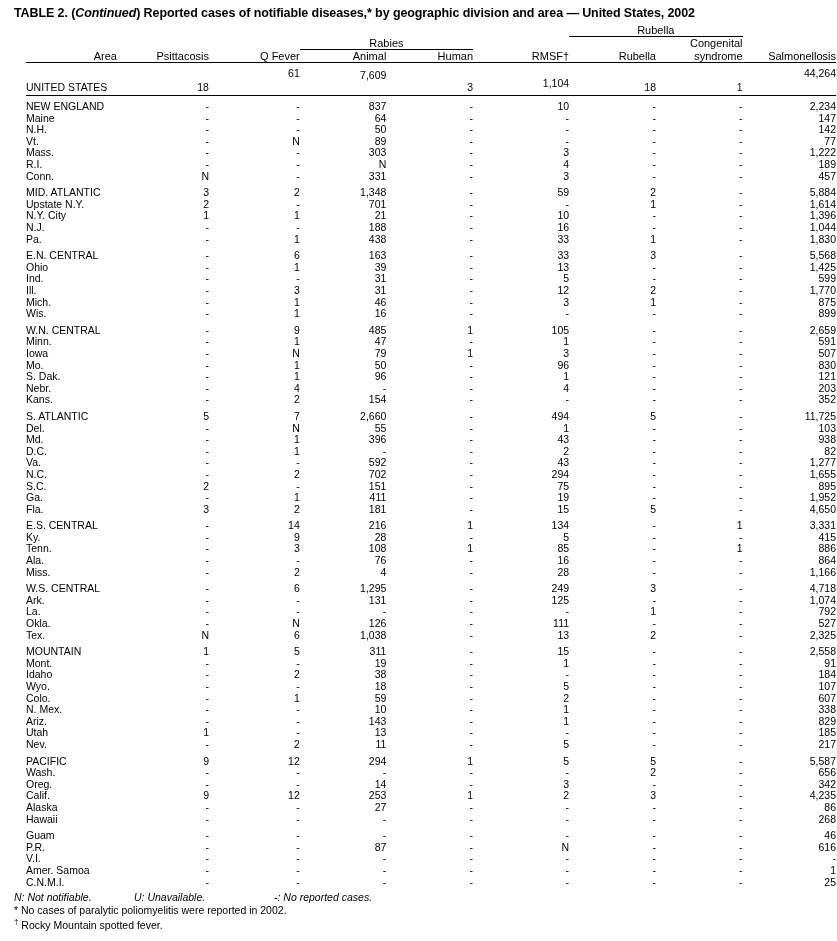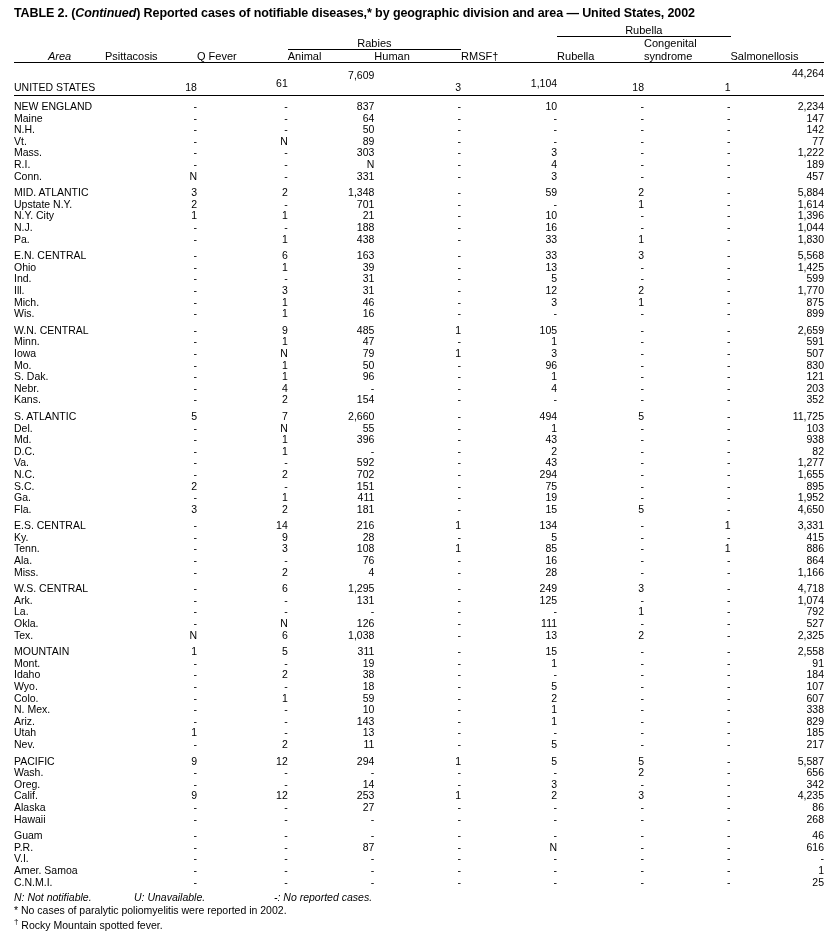--- a/index.html
+++ b/index.html
@@ -26,41 +26,40 @@
     font-weight: bold;
     padding: 6px 14px 4px 14px;
     letter-spacing: -0.1px;
   }
   .title .ital {
     font-style: italic;
   }
   table.maintable {
     border-collapse: collapse;
     width: 810px;
-    margin-left: 14px;
+    margin-left: 26px;
     font-size: 10.5px;
   }
   table.maintable td, table.maintable th {
     padding: 0;
     vertical-align: bottom;
     font-weight: normal;
   }
   .rule-bottom {
     border-bottom: 1.6px solid #000;
   }
   
   .hdr {
-    text-align: left;
+    text-align: right;
     font-size: 11px;
     padding-bottom: 1px;
     white-space: nowrap;
   }
   .hdr-left {
-    text-align: center;
-    font-style: italic;
+    text-align: right;
   }
   .grouphdr {
     text-align: center;
     font-size: 11px;
   }
   .spanline {
     border-bottom: 1px solid #000;
   }
   td.area {
     text-align: left;
@@ -152,21 +151,21 @@
         <td class="hdr">RMSF†</td>
         <td class="hdr">Rubella</td>
         <td class="hdr">syndrome</td>
         <td class="hdr">Salmonellosis</td>
       </tr>
     </thead>
     <tbody id="tbody">
         <tr class="datarow grouprow totalrow">
           <td class="area" style="border-bottom: 1px solid rgb(0, 0, 0); padding-bottom: 2px;">UNITED STATES</td>
           <td class="num pad-r8" style="border-bottom: 1px solid rgb(0, 0, 0); padding-bottom: 2px;">18</td>
-          <td class="num pad-r8" style="border-bottom: 1px solid rgb(0, 0, 0); padding-bottom: 6px;">61</td>
+          <td class="num pad-r8" style="border-bottom: 1px solid rgb(0, 0, 0); padding-bottom: 16px;">61</td>
           <td class="num pad-r8" style="border-bottom: 1px solid rgb(0, 0, 0); padding-bottom: 14px;">7,609</td>
           <td class="num pad-r8" style="border-bottom: 1px solid rgb(0, 0, 0); padding-bottom: 2px;">3</td>
           <td class="num pad-r8" style="border-bottom: 1px solid rgb(0, 0, 0); padding-bottom: 6px;">1,104</td>
           <td class="num pad-r8" style="border-bottom: 1px solid rgb(0, 0, 0); padding-bottom: 2px;">18</td>
           <td class="num pad-r8" style="border-bottom: 1px solid rgb(0, 0, 0); padding-bottom: 2px;">1</td>
           <td class="num pad-r8" style="border-bottom: 1px solid rgb(0, 0, 0); padding-bottom: 16px;">44,264</td>
         </tr>
         <tr class="datarow grouprow">
           <td class="area">NEW ENGLAND</td>
           <td class="num pad-r8">-</td>

